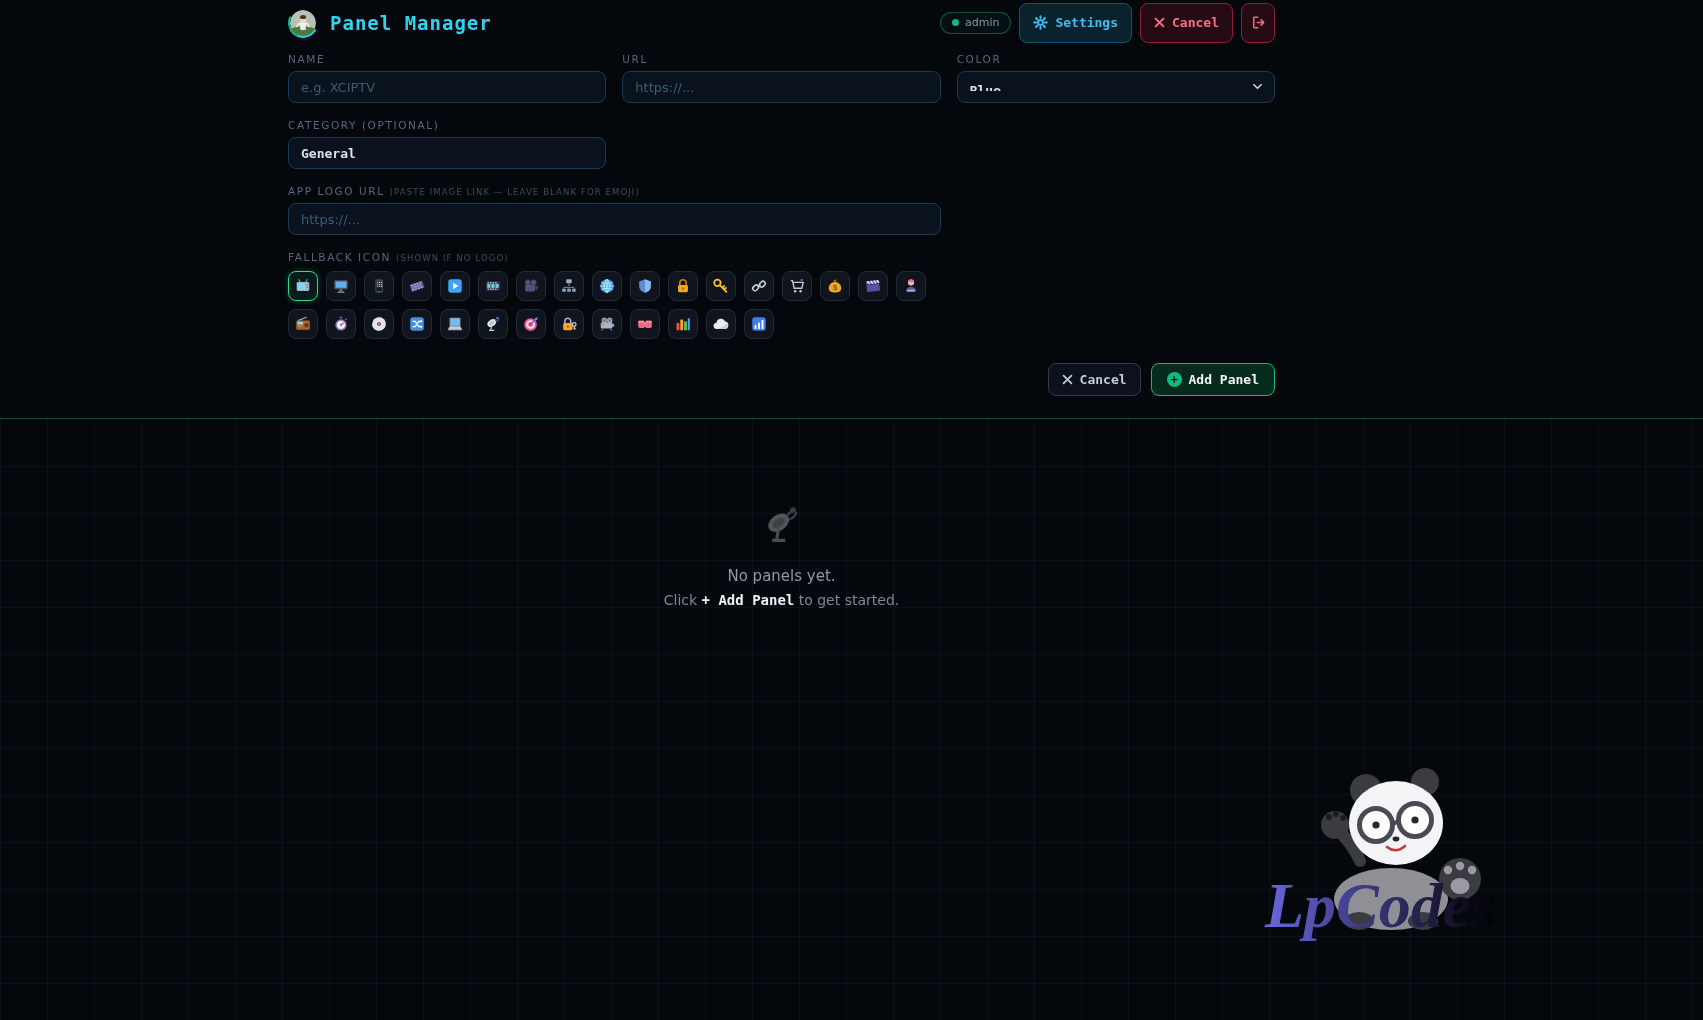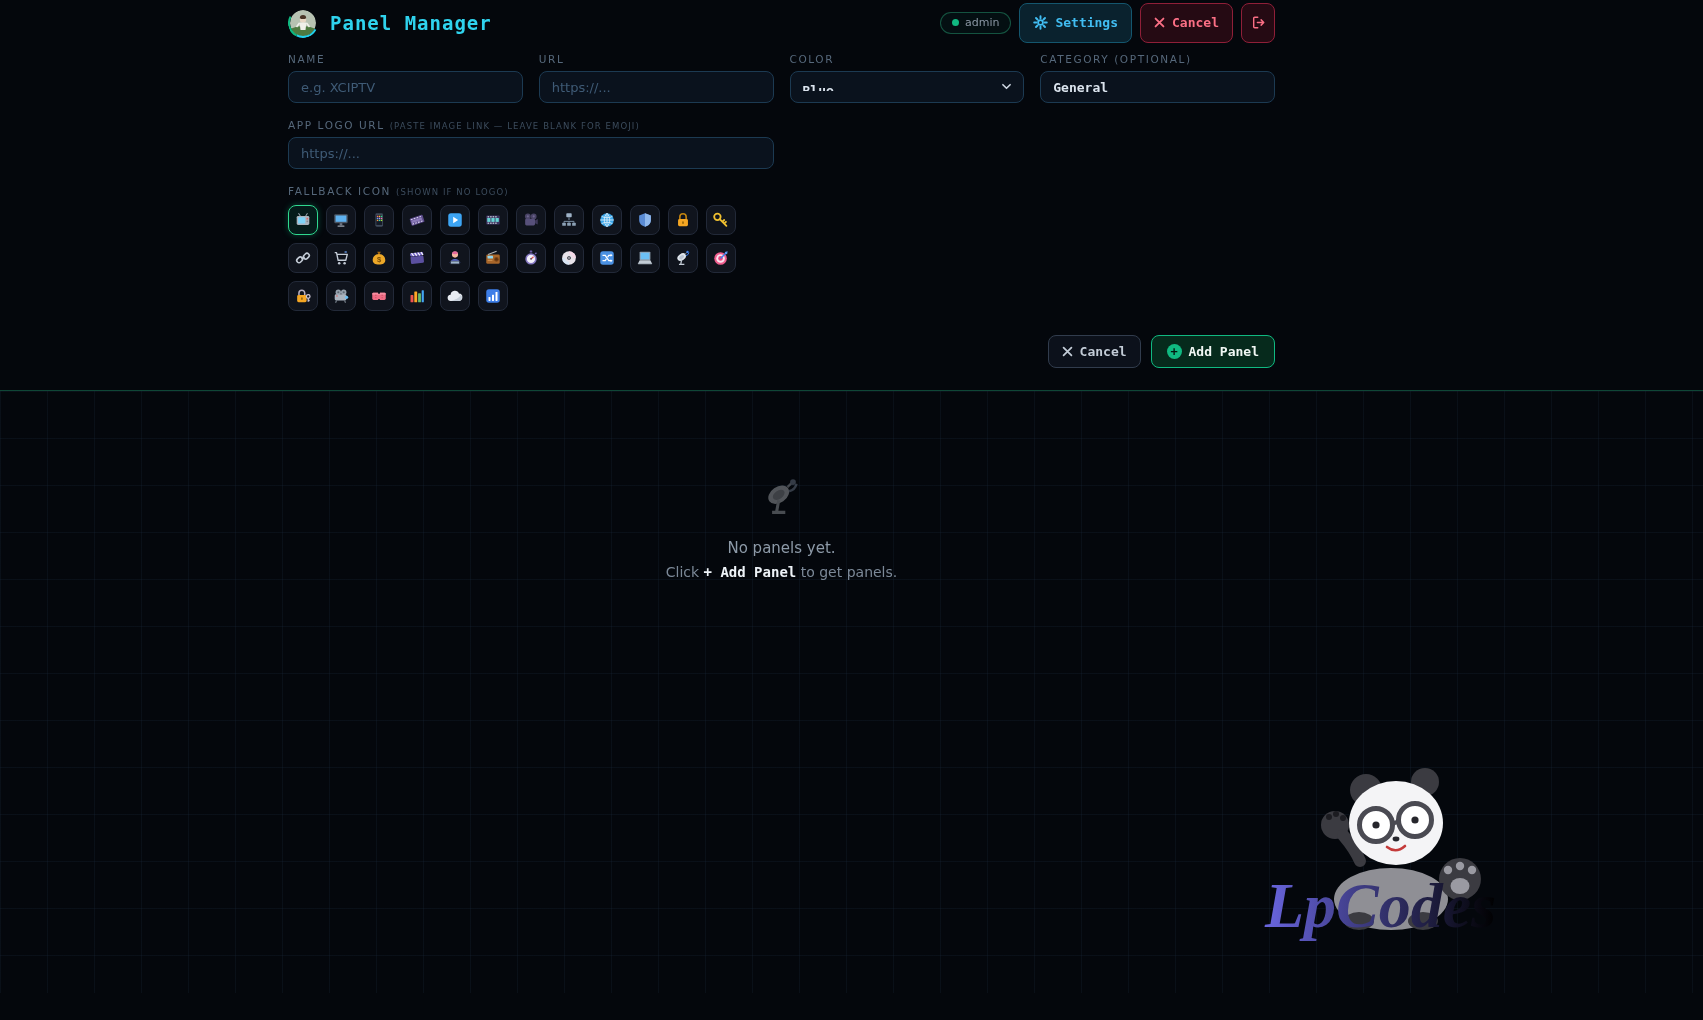--- a/index.html
+++ b/index.html
@@ -30,21 +30,21 @@
     border-radius:8px; font-family:"DejaVu Sans Mono", monospace; font-weight:bold;
     font-size:13px; cursor:pointer; border:1px solid transparent; background:none; }
   .btn-settings { background:#0a222e; border-color:#14566e; color:#41bdf2; }
   .btn-cancel-hdr { background:#250a13; border-color:#8f1f38; color:#fb6f85; }
   .btn-logout { background:#250a13; border-color:#8f1f38; color:#fb6f85; width:34px; padding:0; justify-content:center; }
 
   
   .section-title { margin-top:30px; display:flex; align-items:center; gap:9px;
     font-family:"DejaVu Sans Mono", monospace; font-weight:bold; font-size:12px;
     letter-spacing:2.5px; color:#18cf8e; }
-  .form-grid { display:grid; grid-template-columns:1fr 1fr 1fr 1fr; column-gap:10px; row-gap:14px; margin-top:15px;gap:16px; }
+  .form-grid { display:grid; grid-template-columns:1fr 1fr 1fr; column-gap:10px; row-gap:14px; margin-top:15px;gap:16px; }
   .field-label { font-size:10.5px; letter-spacing:1.6px; color:#56687b; margin-bottom:6px; }
   .field-label .hint { font-size:8.5px; color:#3c4c5d; letter-spacing:1.1px; }
   .input, .select {
     width:100%; height:32px; background:#0a121d; border:1px solid #1c3a52; border-radius:8px;
     color:#dbe4ee; font-size:13px; padding:11px 12px; outline:none;
     font-family:"DejaVu Sans", sans-serif;
   }
   .select { font-family:"DejaVu Sans Mono", monospace; font-weight:bold; appearance:none; -webkit-appearance:none; }
   .input::placeholder { color:#3f5b76; }
   .value-input { font-family:"DejaVu Sans Mono", monospace; font-weight:bold; }
@@ -464,21 +464,21 @@
       <svg class="empty-icon" width="44" height="44" viewBox="0 0 20 20">
         <ellipse cx="8.5" cy="9" rx="5.2" ry="3.6" transform="rotate(-35 8.5 9)" fill="#aab4bf"></ellipse>
         <ellipse cx="8.5" cy="9" rx="3" ry="1.9" transform="rotate(-35 8.5 9)" fill="#7d8792"></ellipse>
         <path d="M8.5 11.5 L7.5 17 M5.5 17 h6" stroke="#97a1ac" stroke-width="1.4" fill="none"></path>
         <path d="M12.5 5.5 l1.8 -1.8" stroke="#8a95a3" stroke-width="1"></path>
         <circle cx="15" cy="3.2" r="1.3" fill="#5f7da8"></circle>
         <path d="M13.2 7.4 a4.5 4.5 0 0 0 3.4 -3.4" stroke="#5f7da8" stroke-width="1.1" fill="none"></path>
       </svg>
       <div class="empty-line1">No panels yet.</div>
       <div class="empty-line2">
-        <span>Click </span><b>+ Add Panel</b><span> to get panels.</span>
+        <span>Click </span><b>+ Add Panel</b><span> to get started.</span>
       </div>
     </div>
   </div>
 </div>
 
 <svg class="watermark" viewBox="0 0 276 180">
   <defs>
     <linearGradient id="wg" x1="0" y1="0" x2="1" y2="0">
       <stop offset="0" stop-color="#6a66e0"></stop>
       <stop offset="1" stop-color="#4closed"></stop>

